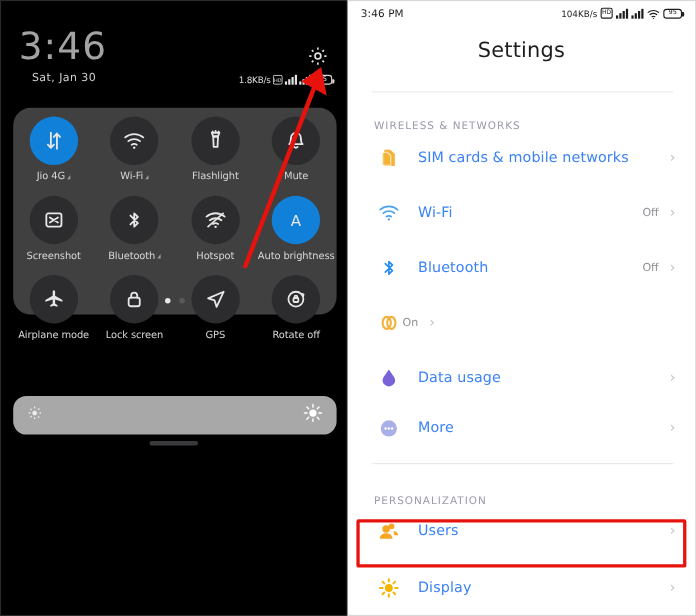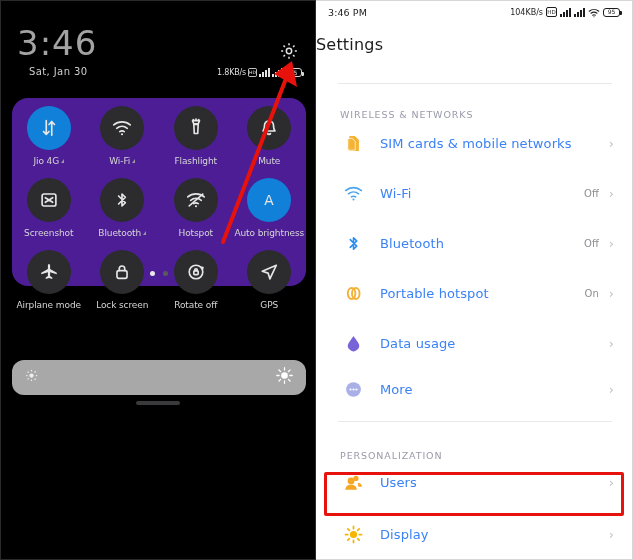--- a/index.html
+++ b/index.html
@@ -49,21 +49,21 @@
   .battery {
     width:17px; height:9px; border:1px solid #d8d8d8; border-radius:3px;
     position:relative; display:flex; align-items:center; justify-content:center;
   }
   .battery:after{ content:""; position:absolute; right:-3px; top:2.5px; width:2px; height:4px; background:#d8d8d8; border-radius:0 1px 1px 0;}
   .battery span{ font-size:6px; color:#e6e6e6; line-height:1; }
 
   
   .tiles-card {
     position:absolute; left:11px; top:97px; width:294px; height:188px;
-    background:#4c1d95; border-radius:16px;
+    background:#404040; border-radius:16px;
   }
   .tiles-grid {
     position:absolute; left:0; top:8px; width:100%;
     display:grid; grid-template-columns:repeat(4,1fr); row-gap:12px;
   }
   .tile { display:flex; flex-direction:column; align-items:center; gap:6px; }
   .tile .knob {
     width:44px; height:44px; border-radius:50%;
     background:#2c2c2e; display:flex; align-items:center; justify-content:center;
   }
@@ -110,21 +110,21 @@
   .battery.dark { border-color:#1d1d1f; }
   .battery.dark:after { background:#1d1d1f; }
   .battery.dark span { color:#1d1d1f; }
   .hd-box {
     width:11px;height:10px;border:1px solid #1d1d1f;border-radius:2px;
     font-size:5.5px;line-height:9px;text-align:center;color:#1d1d1f;
   }
 
   .rt-title {
     position:absolute; top:34px; left:0; width:100%;
-    text-align:left; font-size:16px; color:#1d1d1f; letter-spacing:.2px;
+    text-align:center; font-size:19px; color:#1d1d1f; letter-spacing:.2px;
   }
   .hr { position:absolute; left:22px; width:274px; height:1px; background:#e8e8ea; }
   .sec-head {
     position:absolute; left:24px;
     font-size:9.5px; color:#9a9aaa; letter-spacing:.9px;
   }
   .srow {
     position:absolute; left:0; width:100%; height:48px;
     display:flex; align-items:center; padding:0 18px 0 24px;
   }
@@ -291,38 +291,38 @@
                 <path d="M9 10.5V8.4a3 3 0 0 1 6 0v2.1" fill="none" stroke="#e6e6e6" stroke-width="1.8" stroke-linecap="round" stroke-linejoin="round"></path>
               </svg>
             </div>
             <div class="tlabel">
               <span>Lock screen</span>
             </div>
           </div>
           <div class="tile">
             <div class="knob">
               <svg viewBox="0 0 24 24" width="22" height="22">
+                <path d="M20 4.6 4.6 11.2l6.4 2 2 6.4z" fill="none" stroke="#e6e6e6" stroke-width="1.8" stroke-linecap="round" stroke-linejoin="round"></path>
+              </svg>
+            </div>
+            <div class="tlabel">
+              <span>GPS</span>
+            </div>
+          </div>
+          <div class="tile">
+            <div class="knob">
+              <svg viewBox="0 0 24 24" width="22" height="22">
                 <circle cx="12" cy="12" r="7.4" fill="none" stroke="#e6e6e6" stroke-width="1.8" stroke-linecap="round" stroke-linejoin="round"></circle>
                 <rect x="9.6" y="10.8" width="4.8" height="4" rx="1" fill="none" stroke="#e6e6e6" stroke-width="1.8" stroke-linecap="round" stroke-linejoin="round"></rect>
                 <path d="M10.6 10.8V9.9a1.4 1.4 0 0 1 2.8 0v.9" fill="none" stroke="#e6e6e6" stroke-width="1.8" stroke-linecap="round" stroke-linejoin="round"></path>
                 <path d="M18 6.8l1.6.4-.5 1.6" fill="none" stroke="#e6e6e6" stroke-width="1.8" stroke-linecap="round" stroke-linejoin="round"></path>
               </svg>
             </div>
             <div class="tlabel">
               <span>Rotate off</span>
-            </div>
-          </div>
-          <div class="tile">
-            <div class="knob">
-              <svg viewBox="0 0 24 24" width="22" height="22">
-                <path d="M20 4.6 4.6 11.2l6.4 2 2 6.4z" fill="none" stroke="#e6e6e6" stroke-width="1.8" stroke-linecap="round" stroke-linejoin="round"></path>
-              </svg>
-            </div>
-            <div class="tlabel">
-              <span>GPS</span>
             </div>
           </div>
         </div>
       <div class="dots">
         <i class="act"></i>
         <i></i>
       </div>
     </div>
 
     <div class="bright-bar">
@@ -418,21 +418,20 @@
           <span class="val">Off</span>
           <span class="chev">›</span>
         </div>
         <div class="srow" style="top: 268px;">
           <span class="ic">
             <svg viewBox="0 0 24 24" width="21" height="21">
               <ellipse cx="9.8" cy="12" rx="4.3" ry="6.2" fill="none" stroke="#f3b13a" stroke-width="2.2"></ellipse>
               <ellipse cx="14.6" cy="12" rx="4.3" ry="6.2" fill="none" stroke="#f3b13a" stroke-width="2.2"></ellipse>
             </svg>
           </span>
-          <span class="lbl">Portable hotspot</span>
           <span class="val">On</span>
           <span class="chev">›</span>
         </div>
         <div class="srow" style="top: 318px;">
           <span class="ic">
             <svg viewBox="0 0 24 24" width="21" height="21">
               <path d="M12 3.4 17.4 11a6.4 6.4 0 1 1-10.8 0z" fill="#7a63d8"></path>
               <path d="M6.8 13.2h10.4a6.4 6.4 0 0 1-10.4 0z" fill="#ffffff" opacity=".0"></path>
             </svg>
           </span>

